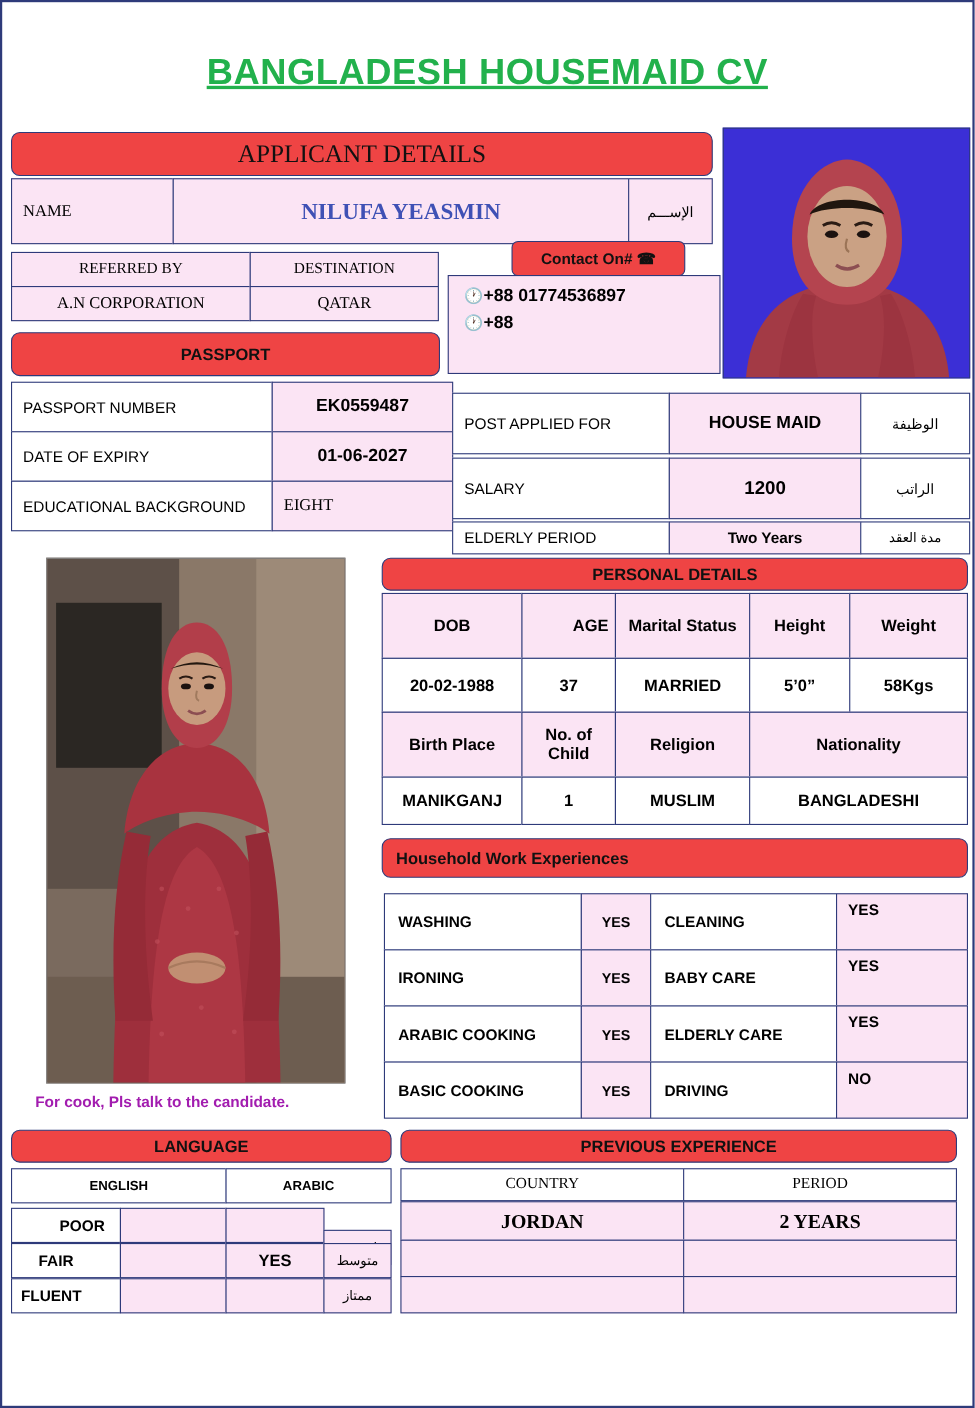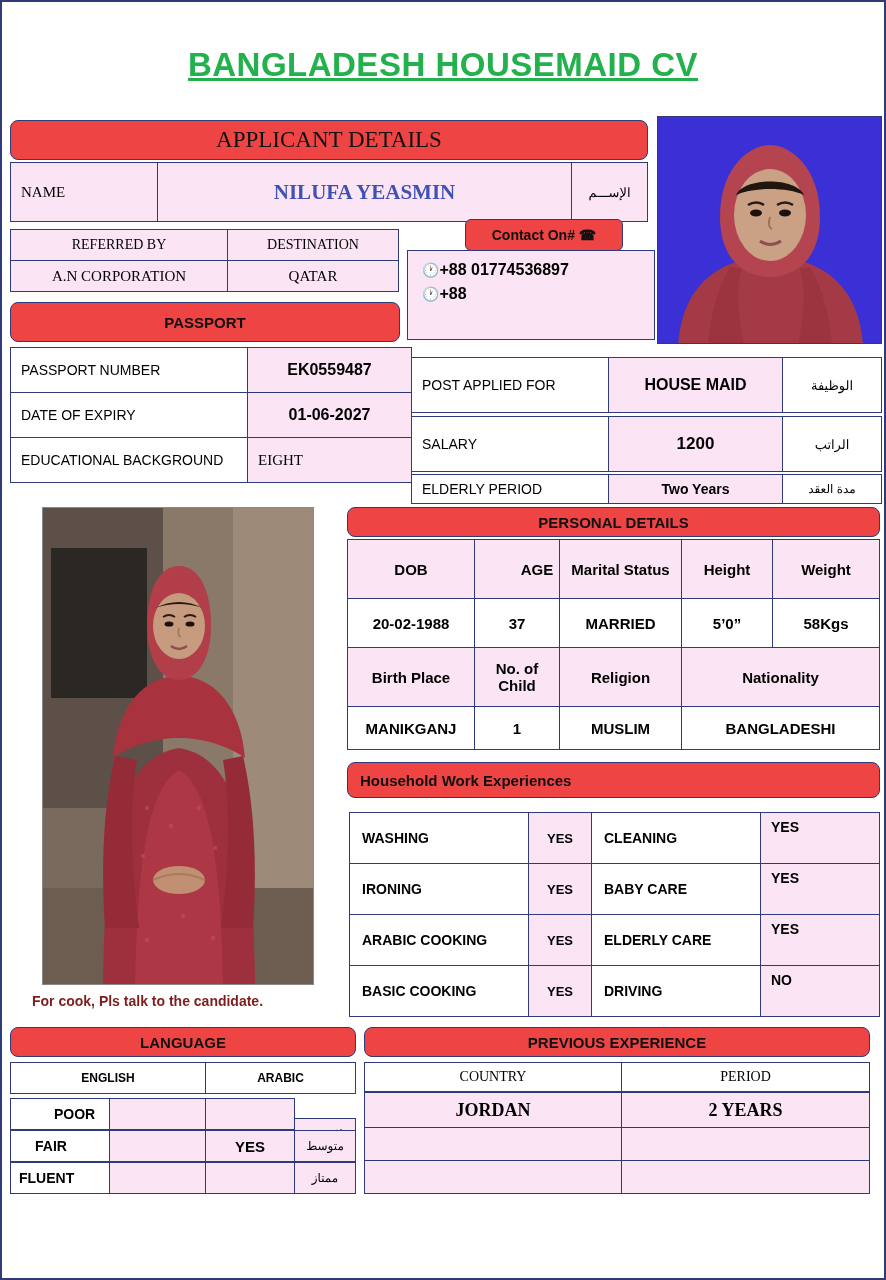--- a/index.html
+++ b/index.html
@@ -135,21 +135,21 @@
     left: 655px; top: 114px; width: 225px; height: 228px;
     border: 1px solid #2e3a7a; overflow: hidden; background: #3b2fd6;
   }
   
   #photo-full {
     left: 40px; top: 505px; width: 272px; height: 478px;
     border: 1px solid #888; overflow: hidden; background: #6b5a50;
   }
   #cook-note {
     left: 30px; top: 988px; width: 320px; height: 22px;
-    font-size: 14px; font-weight: bold; color: #7f1d1d;
+    font-size: 14px; font-weight: bold; color: #a21caf;
     display: flex; align-items: center;
   }
 
   
   #personal-band { left: 345px; top: 505px; width: 533px; height: 30px; font-size: 15px; }
   .pd-head { font-size: 15px; font-weight: bold; }
   .pd-val { font-size: 15px; font-weight: bold; }
 
   
   #household-band { left: 345px; top: 760px; width: 533px; height: 36px; font-size: 15px; justify-content: flex-start; padding-left: 12px;}

